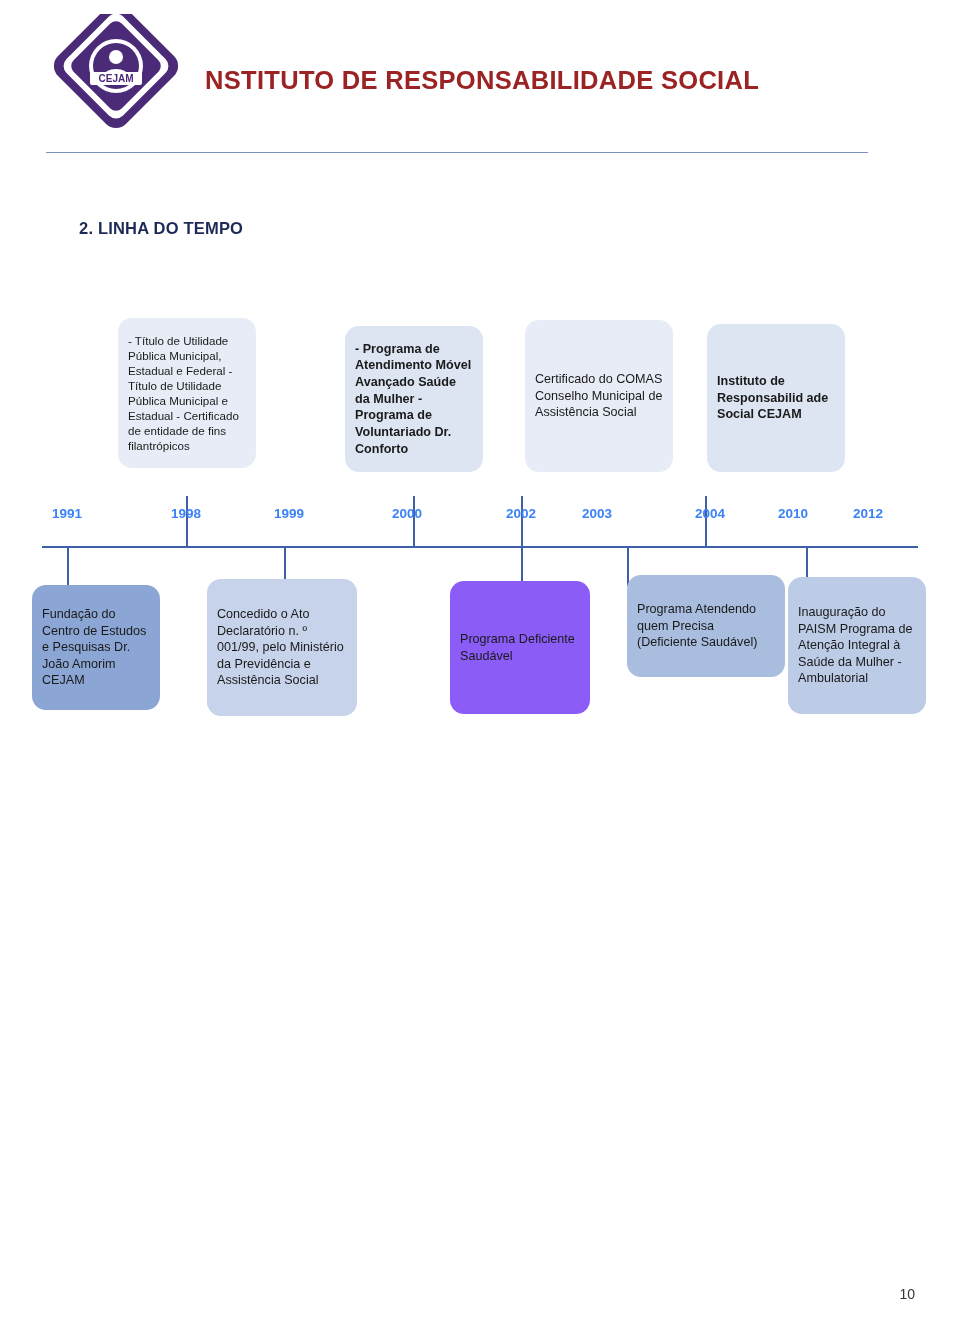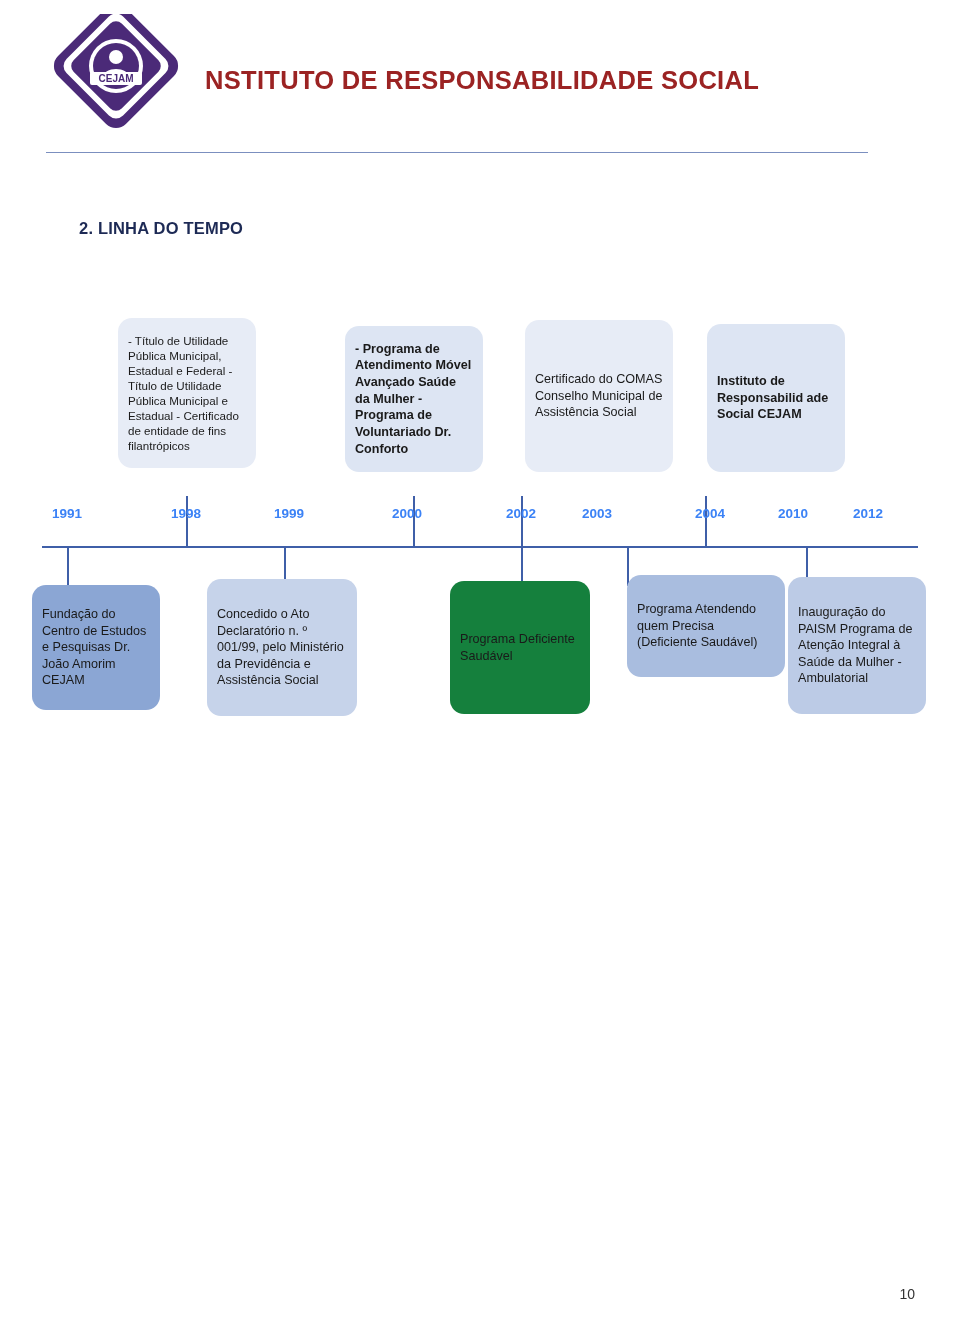--- a/index.html
+++ b/index.html
@@ -113,21 +113,21 @@
     align-items: center;
     justify-content: center;
   }
   .card span { display: block; width: 100%; }
 
   .c-lightest { background: #e7ecf6; }
   .c-light    { background: #dde5f3; font-weight: bold; }
   .c-mid      { background: #c6d3ea; }
   .c-mid2     { background: #bccbe6; }
   .c-dark     { background: #8ba6d4; margin-left: 12px; }
-  .c-dark2    { background: #15803d; }
+  .c-dark2    { background: #8b5cf6; }
   .c-steel    { background: #a9bddf; }
 
   .small { font-size: 11.6px; line-height: 1.3; }
 
   .page-number {
     position: absolute;
     right: 45px;
     bottom: 32px;
     font-size: 14px;
     color: #333333;

